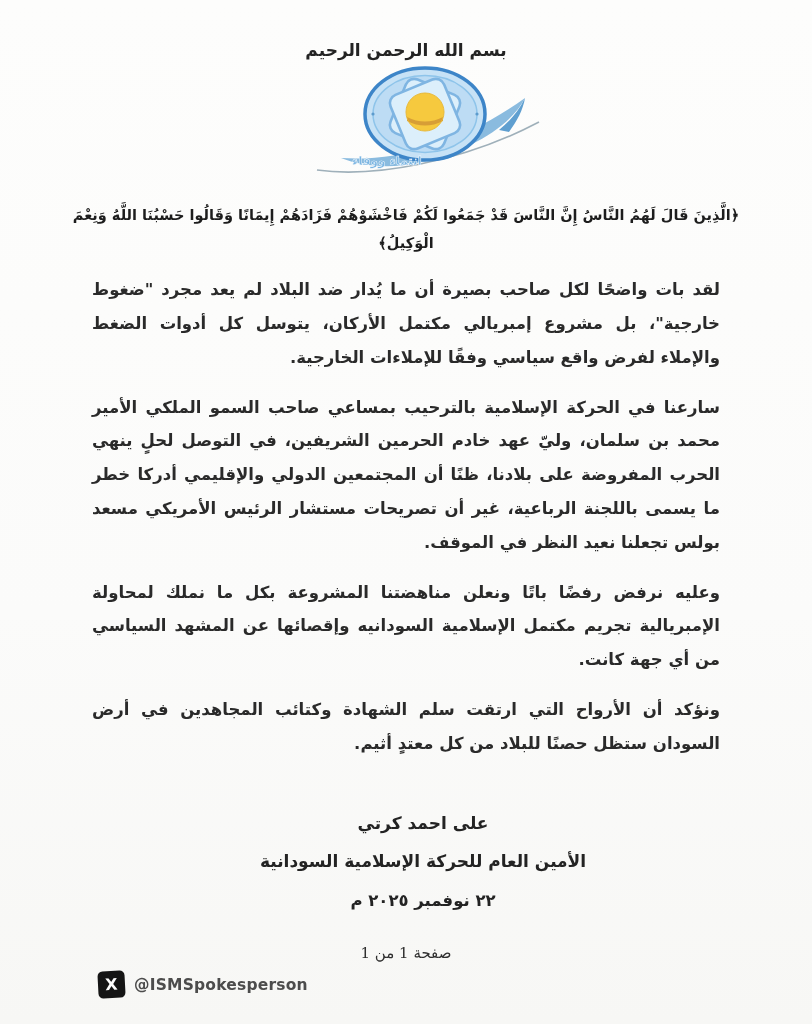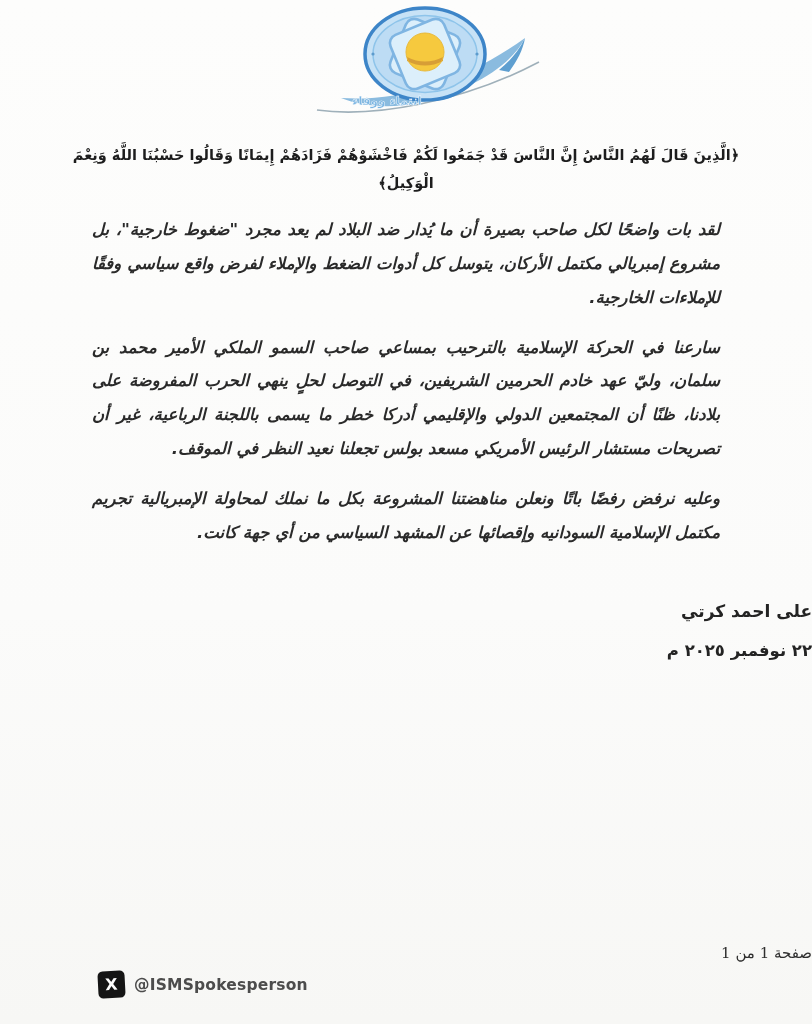--- a/index.html
+++ b/index.html
@@ -41,45 +41,45 @@
   .verse {
     margin: 20px 60px 0;
     text-align: center;
     font-size: 14.5px;
     font-weight: bold;
     line-height: 1.9;
     color: #1d1d1d;
   }
   .body-text {
     margin: 6px 92px 0;
-    font-style: italic;
   }
   .body-text p {
     margin: 16px 0 0;
     text-align: justify;
     text-align-last: right;
     font-size: 16.5px;
     font-weight: bold;
     line-height: 2.05;
     color: #2a2a2a;
   }
   .signature {
     margin-top: 52px;
-    text-align: right;
+    text-align: center;
     font-weight: bold;
     margin-left: 34px;
   }
   .signature .sig-name { font-size: 17px; }
   .signature .sig-role { font-size: 17px; margin-top: 18px; }
   .signature .sig-date { font-size: 16.5px; margin-top: 20px; }
   .page-number {
     position: absolute;
     bottom: 62px;
     left: 0;
     right: 0;
+    text-align: center;
     font-family: "DejaVu Serif", serif;
     font-size: 15px;
     color: #2f2f2f;
   }
   .social-line {
     position: absolute;
     left: 98px;
     bottom: 26px;
     display: flex;
     align-items: center;
@@ -110,20 +110,21 @@
     font-family: "DejaVu Sans", sans-serif;
     font-size: 12px;
     font-weight: bold;
   }
 </style>
 </head>
 <body>
 
 <div class="page">
 
+  <div class="basmala">بسم الله الرحمن الرحيم</div>
 
   <div class="logo-wrap">
     <svg width="230" height="118" viewBox="0 0 230 118" aria-hidden="true">
 
       <path d="M4 106 C 60 114, 150 98, 226 58" stroke="#9fb0ba" stroke-width="1.6" fill="none"></path>
 
       <path d="M28 94 C 88 98, 150 78, 212 34 C 198 62, 156 88, 104 99 C 76 105, 48 102, 28 94 Z" fill="#8abbdf"></path>
       <path d="M212 34 C 205 48, 196 58, 186 66 L 196 68 C 204 57, 210 46, 212 34 Z" fill="#5f9fd0"></path>
 
       <ellipse cx="112" cy="50" rx="60" ry="46" fill="#c7e2f6" stroke="#3d85c8" stroke-width="3.5"></ellipse>
@@ -145,24 +146,26 @@
     </svg>
   </div>
 
 
   <div class="verse">﴿الَّذِينَ قَالَ لَهُمُ النَّاسُ إِنَّ النَّاسَ قَدْ جَمَعُوا لَكُمْ فَاخْشَوْهُمْ فَزَادَهُمْ إِيمَانًا وَقَالُوا حَسْبُنَا اللَّهُ وَنِعْمَ الْوَكِيلُ﴾</div>
 
   <div class="body-text">
     <p>لقد بات واضحًا لكل صاحب بصيرة أن ما يُدار ضد البلاد لم يعد مجرد "ضغوط خارجية"، بل مشروع إمبريالي مكتمل الأركان، يتوسل كل أدوات الضغط والإملاء لفرض واقع سياسي وفقًا للإملاءات الخارجية.</p>
     <p>سارعنا في الحركة الإسلامية بالترحيب بمساعي صاحب السمو الملكي الأمير محمد بن سلمان، وليّ عهد خادم الحرمين الشريفين، في التوصل لحلٍ ينهي الحرب المفروضة على بلادنا، ظنًا أن المجتمعين الدولي والإقليمي أدركا خطر ما يسمى باللجنة الرباعية، غير أن تصريحات مستشار الرئيس الأمريكي مسعد بولس تجعلنا نعيد النظر في الموقف.</p>
     <p>وعليه نرفض رفضًا باتًا ونعلن مناهضتنا المشروعة بكل ما نملك لمحاولة الإمبريالية تجريم مكتمل الإسلامية السودانيه وإقصائها عن المشهد السياسي من أي جهة كانت.</p>
+    <p>ونؤكد أن الأرواح التي ارتقت سلم الشهادة وكتائب المجاهدين في أرض السودان ستظل حصنًا للبلاد من كل معتدٍ أثيم.</p>
   </div>
 
   <div class="signature">
     <div class="sig-name">على احمد كرتي</div>
+    <div class="sig-role">الأمين العام للحركة الإسلامية السودانية</div>
     <div class="sig-date">٢٢ نوفمبر ٢٠٢٥ م</div>
   </div>
 
   <div class="page-number">صفحة 1 من 1</div>
 
   <div class="social-line">
     <span class="x-badge">X</span>
     <span class="handle">@ISMSpokesperson</span>
   </div>
 

